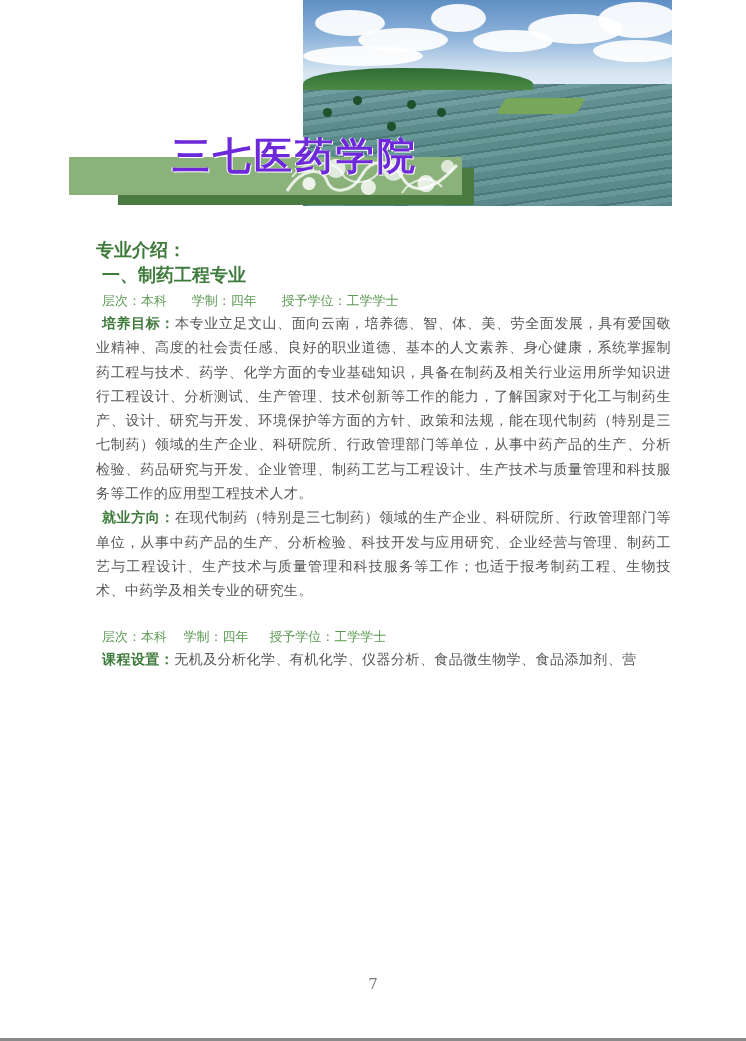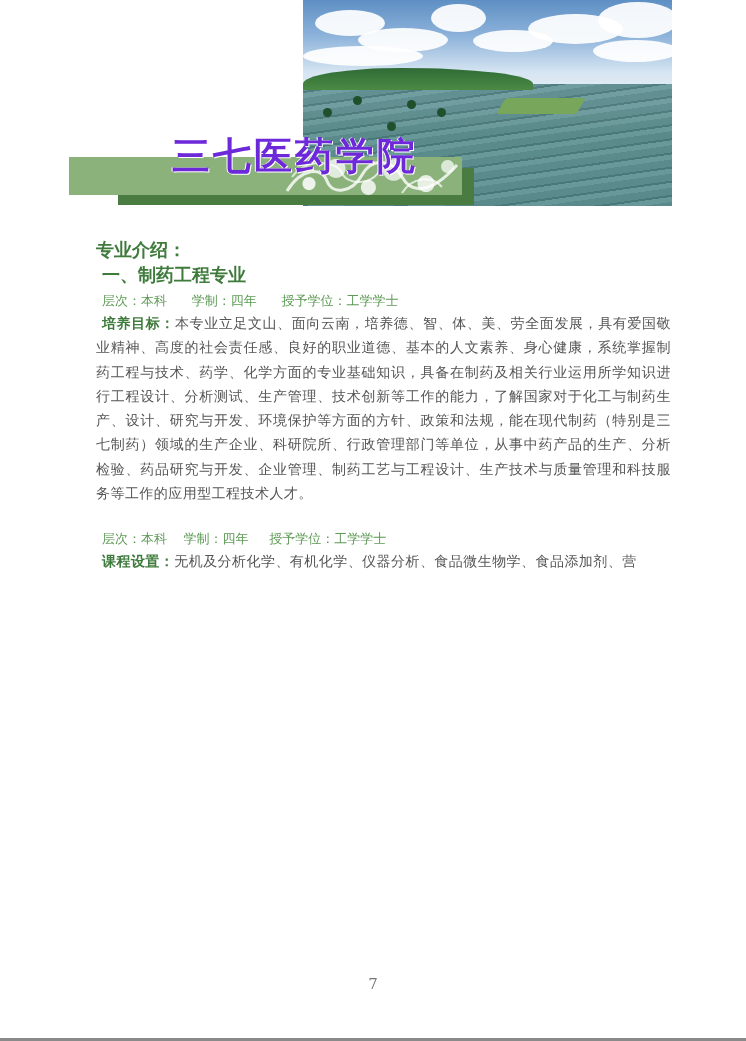--- a/index.html
+++ b/index.html
@@ -84,20 +84,21 @@
 <div class="band-dark2"></div>
 <div class="banner-title">三七医药学院</div>
 
 <div class="content">
   <h1 class="section-title">专业介绍：</h1>
 
   <div>
     <h2 class="major-title">一、制药工程专业</h2>
     <p class="meta">层次：本科      学制：四年      授予学位：工学学士</p>
     <p class="para"><span class="label">培养目标：</span><span>本专业立足文山、面向云南，培养德、智、体、美、劳全面发展，具有爱国敬业精神、高度的社会责任感、良好的职业道德、基本的人文素养、身心健康，系统掌握制药工程与技术、药学、化学方面的专业基础知识，具备在制药及相关行业运用所学知识进行工程设计、分析测试、生产管理、技术创新等工作的能力，了解国家对于化工与制药生产、设计、研究与开发、环境保护等方面的方针、政策和法规，能在现代制药（特别是三七制药）领域的生产企业、科研院所、行政管理部门等单位，从事中药产品的生产、分析检验、药品研究与开发、企业管理、制药工艺与工程设计、生产技术与质量管理和科技服务等工作的应用型工程技术人才。</span></p>
+    <p class="para"><span class="label">就业方向：</span><span>在现代制药（特别是三七制药）领域的生产企业、科研院所、行政管理部门等单位，从事中药产品的生产、分析检验、科技开发与应用研究、企业经营与管理、制药工艺与工程设计、生产技术与质量管理和科技服务等工作；也适于报考制药工程、生物技术、中药学及相关专业的研究生。</span></p>
   </div>
 
   <div class="gap"></div>
 
   <div>
     <p class="meta">层次：本科    学制：四年     授予学位：工学学士</p>
     <p class="para"><span class="label">课程设置：</span><span>无机及分析化学、有机化学、仪器分析、食品微生物学、食品添加剂、营</span></p>
   </div>
 </div>
 

